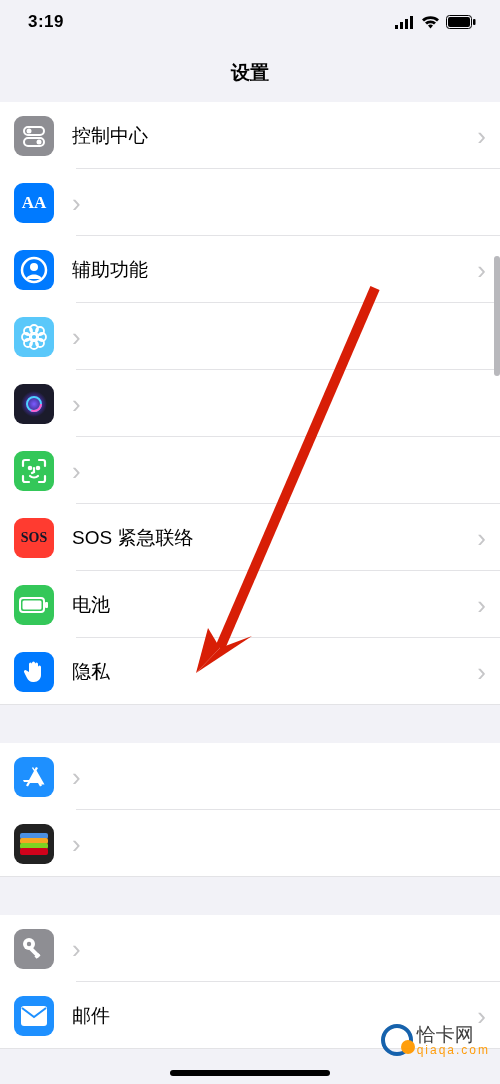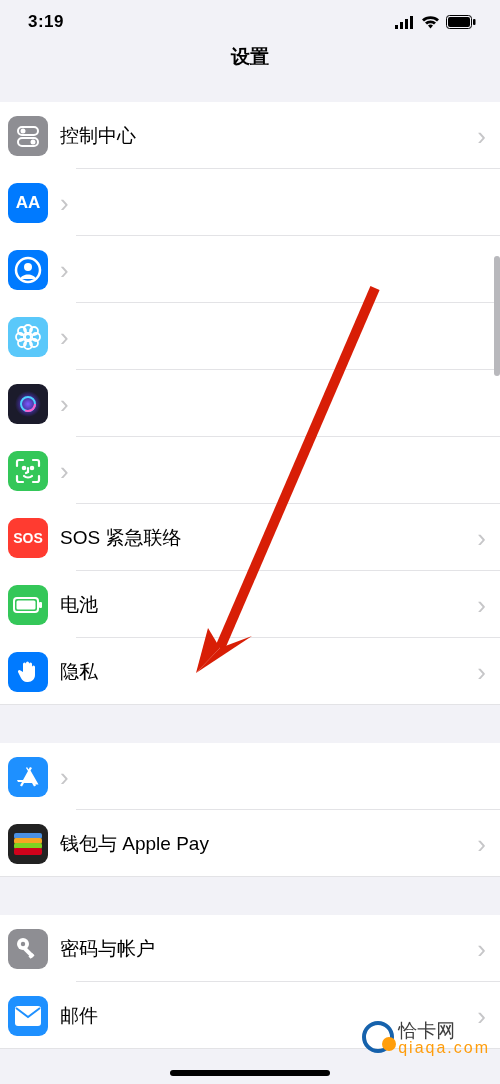--- a/index.html
+++ b/index.html
@@ -19,53 +19,55 @@
     padding: 0 24px 0 28px;
     font-weight: 600;
     font-size: 17px;
     background: #f2f2f7;
   }
   .status-left { letter-spacing: 0.5px; }
   .status-right { display: flex; align-items: center; gap: 6px; }
   .header {
     height: 58px;
     display: flex;
+    align-items: center;
     justify-content: center;
     font-size: 19px;
     font-weight: 600;
     background: #f2f2f7;
   }
   .list { background: #fff; }
   .gap { height: 38px; background: #f2f2f7; }
   .row {
     display: flex;
     align-items: center;
     height: 67px;
-    padding-left: 8px;
+    padding-left: 14px;
     position: relative;
     background: #fff;
   }
   .row::after {
     content: "";
     position: absolute;
     left: 76px; right: 0; bottom: 0;
     height: 1px;
     background: #e3e3e6;
   }
   .row:last-child::after { left: 0; }
   .icon {
     width: 40px; height: 40px;
     border-radius: 9px;
     display: flex;
     align-items: center;
     justify-content: center;
     flex-shrink: 0;
-    margin-right: 12px;
+    margin-right: 18px;
     font-size: 18px;
     color: #fff;
+    font-family: Liberation Serif, serif;
   }
   .label { font-size: 19px; color: #000; flex: 1; }
   .chevron { color: #c6c6c8; font-size: 26px; margin-right: 14px; font-weight: 300; line-height: 1;}
   .scroll-indicator {
     position: absolute;
     right: 0; top: 256px;
     width: 6px; height: 120px;
     background: #b8b8bc;
     border-radius: 3px;
   }
@@ -79,41 +81,41 @@
     bottom: 8px; left: 50%;
     transform: translateX(-50%);
     width: 160px; height: 6px;
     background: #000;
     border-radius: 3px;
   }
   .watermark {
     position: absolute;
     right: 10px; bottom: 28px;
     display: flex;
-    align-items: flex-start;
+    align-items: center;
     gap: 4px;
     opacity: 0.95;
   }
   .wm-logo {
     width: 32px; height: 32px;
     border-radius: 50%;
     border: 4px solid #0a5aa8;
     position: relative;
   }
   .wm-logo::after{
     content:"";
     position:absolute;
     right:-6px; bottom:-2px;
     width:14px;height:14px;
     background:#ff9900;
     border-radius:50%;
   }
   .wm-text { line-height: 1; }
   .wm-main { font-size: 19px; color: #333; font-weight: 500;}
-  .wm-sub { font-size: 16px; color: #ff9900; letter-spacing: 2px;}
+  .wm-sub { font-size: 12px; color: #ff9900; letter-spacing: 2px;}
 </style>
 </head>
 <body>
 
 <div class="status-bar">
   <div class="status-left">3:19</div>
   <div class="status-right">
     <svg width="20" height="13" viewBox="0 0 20 13">
         <rect x="0" y="9" width="3" height="4" fill="#000"></rect>
         <rect x="5" y="6" width="3" height="7" fill="#000"></rect>
@@ -156,20 +158,21 @@
         <div class="chevron">›</div>
       </div>
       <div class="row">
         <div class="icon" style="background: rgb(0, 122, 255);">
           <svg width="28" height="28" viewBox="0 0 28 28">
             <circle cx="14" cy="14" r="12" fill="none" stroke="#fff" stroke-width="2.5"></circle>
             <circle cx="14" cy="11" r="4" fill="#fff"></circle>
             <path d="M6 23 C8 17 20 17 22 23" fill="#fff"></path>
           </svg>
         </div>
+        <div class="label">辅助功能</div>
         <div class="chevron">›</div>
       </div>
       <div class="row">
         <div class="icon" style="background: rgb(90, 200, 250);">
           <svg width="28" height="28" viewBox="0 0 28 28">
             <circle cx="14" cy="14" r="3" fill="none" stroke="#fff" stroke-width="1.8"></circle>
             <g fill="none" stroke="#fff" stroke-width="1.8">
               <circle cx="14" cy="6" r="4"></circle>
               <circle cx="14" cy="22" r="4"></circle>
               <circle cx="6" cy="14" r="4"></circle>
@@ -207,21 +210,21 @@
             <circle cx="10" cy="11" r="1.2" fill="#fff"></circle>
             <circle cx="18" cy="11" r="1.2" fill="#fff"></circle>
             <path d="M14 11v4l-2 1"></path>
             <path d="M10 19c2 2 6 2 8 0"></path>
           </svg>
         </div>
         <div class="chevron">›</div>
       </div>
       <div class="row">
         <div class="icon" style="background: rgb(255, 59, 48);">
-          <span style="font-weight:700;font-size:14px;color:#ffffff">SOS</span>
+          <span style="font-weight:700;font-size:14px;color:#0f172a">SOS</span>
         </div>
         <div class="label">SOS 紧急联络</div>
         <div class="chevron">›</div>
       </div>
       <div class="row">
         <div class="icon" style="background: rgb(52, 199, 89);">
           <svg width="30" height="16" viewBox="0 0 30 16">
             <rect x="1" y="1" width="24" height="14" rx="3" fill="none" stroke="#fff" stroke-width="2"></rect>
             <rect x="3.5" y="3.5" width="19" height="9" rx="1.5" fill="#fff"></rect>
             <rect x="26" y="5" width="3" height="6" rx="1" fill="#fff"></rect>
@@ -252,36 +255,34 @@
       </div>
       <div class="row">
         <div class="icon" style="background: rgb(34, 34, 34);">
           <svg width="32" height="26" viewBox="0 0 32 26">
             <rect x="2" y="2" width="28" height="6" rx="2" fill="#4a90e2"></rect>
             <rect x="2" y="7" width="28" height="6" rx="2" fill="#f5a623"></rect>
             <rect x="2" y="12" width="28" height="6" rx="2" fill="#7ed321"></rect>
             <rect x="2" y="17" width="28" height="7" rx="2" fill="#d0021b"></rect>
           </svg>
         </div>
-        <div class="label">钱包与 Apple Pay</div>
         <div class="chevron">›</div>
       </div>
     </div>
     <div class="gap"></div>
     <div class="list">
       <div class="row">
         <div class="icon" style="background: rgb(142, 142, 147);">
           <svg width="26" height="26" viewBox="0 0 26 26" fill="#fff">
             <circle cx="8" cy="8" r="6"></circle>
             <circle cx="8" cy="8" r="2.2" fill="#8e8e93"></circle>
             <rect x="11" y="11" width="12" height="4" transform="rotate(45 11 11)"></rect>
             <rect x="17" y="17" width="3" height="5" transform="rotate(45 17 17)"></rect>
           </svg>
         </div>
-        <div class="label">密码与帐户</div>
         <div class="chevron">›</div>
       </div>
       <div class="row">
         <div class="icon" style="background: rgb(30, 144, 255);">
           <svg width="28" height="22" viewBox="0 0 28 22">
             <rect x="1" y="1" width="26" height="20" rx="3" fill="#fff"></rect>
             <path d="M2 3l12 9L26 3" fill="none" stroke="#1e90ff" stroke-width="2"></path>
           </svg>
         </div>
         <div class="label">邮件</div>

